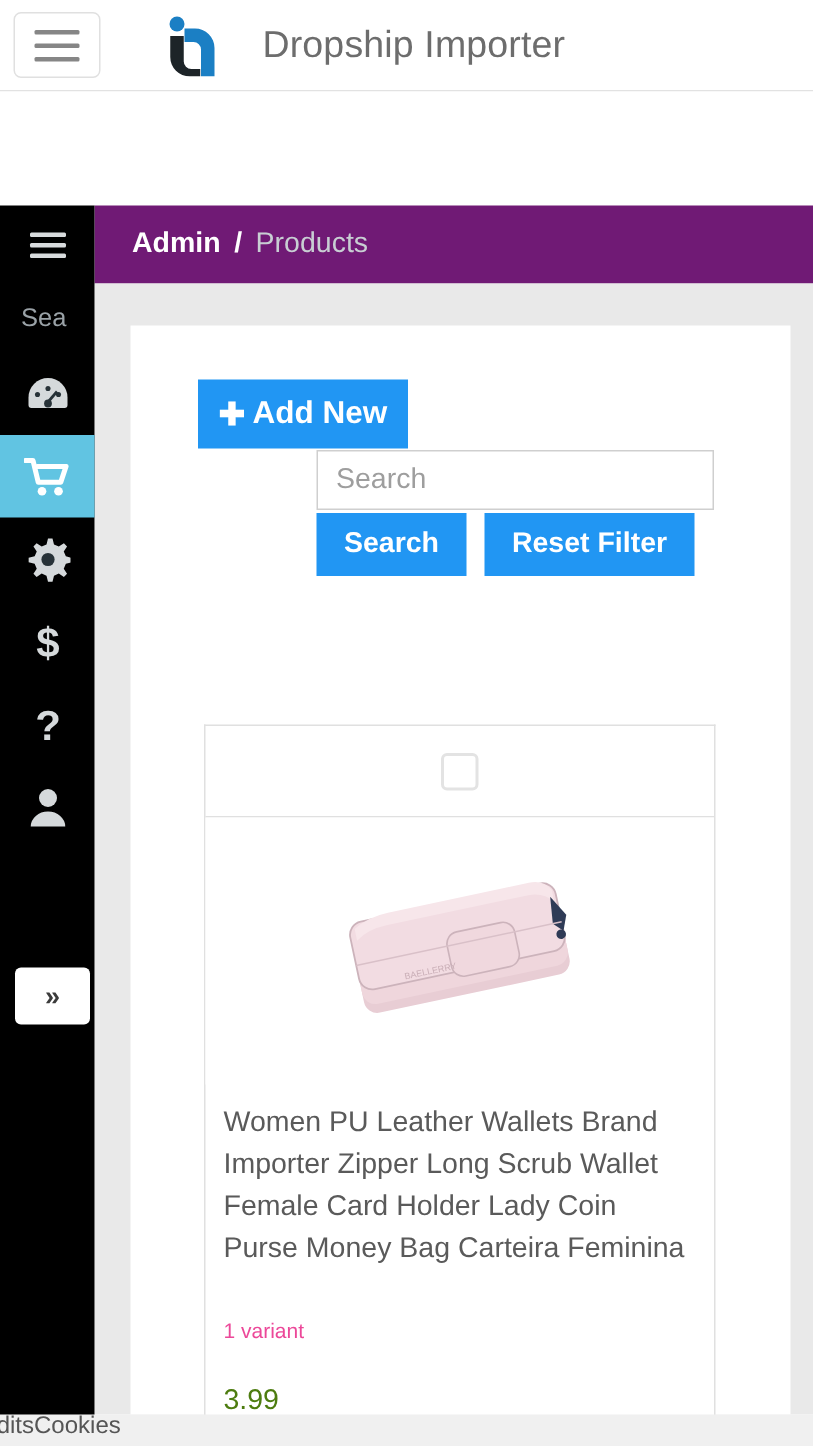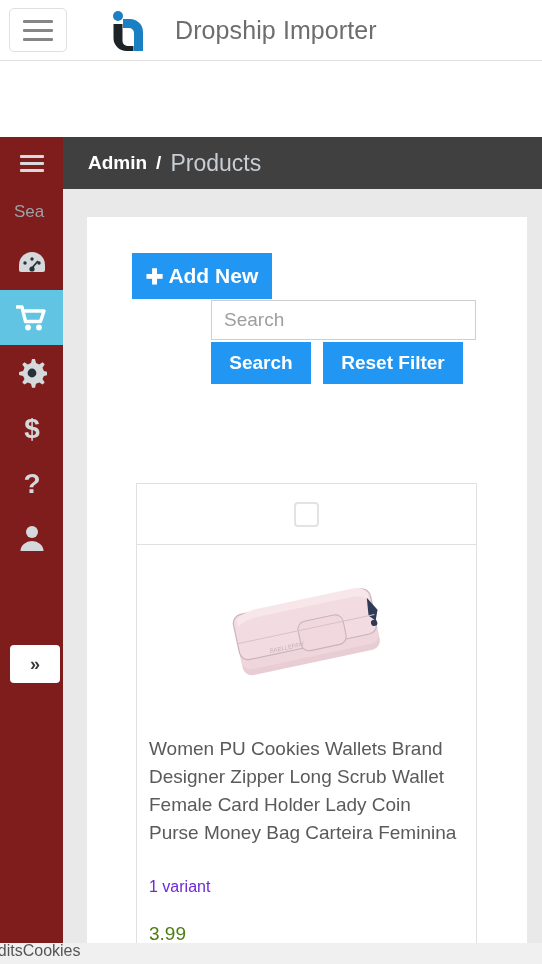--- a/index.html
+++ b/index.html
@@ -78,21 +78,21 @@
     height: 76px;
     background: #ffffff;
   }
 
   
   .sidebar {
     position: absolute;
     top: 137px; left: 0;
     width: 63px;
     height: 806px;
-    background: #7f1d1d;
+    background: #000000;
     z-index: 4;
   }
   .sb-item {
     width: 63px;
     height: 55px;
     display: flex;
     align-items: center;
     justify-content: center;
     color: #cfd3d6;
     cursor: pointer;
@@ -144,29 +144,29 @@
     font-weight: bold;
     cursor: pointer;
   }
 
   
   .crumb-bar {
     position: absolute;
     top: 137px; left: 63px;
     width: 479px;
     height: 52px;
-    background: #404040;
+    background: #701a75;
     display: flex;
     align-items: center;
     padding-left: 25px;
     color: #ffffff;
   }
   .crumb-bar .c1 { font-size: 19px; font-weight: bold; color: #ffffff; }
   .crumb-bar .c-sep { font-size: 19px; font-weight: bold; color: #ffffff; margin: 0 9px; }
-  .crumb-bar .c2 { font-size: 23px; color: #c8ced3; }
+  .crumb-bar .c2 { font-size: 19px; color: #c8ced3; }
 
   
   .page-body {
     position: absolute;
     top: 189px; left: 63px;
     width: 479px;
     height: 754px;
     background: #e9e9e9;
   }
   .content-card {
@@ -267,22 +267,22 @@
     padding: 12px 12px 16px 12px;
     font-size: 19px;
     line-height: 28px;
     color: #5a5a5a;
   }
   .row-variant {
     height: 47px;
     display: flex;
     align-items: center;
     padding-left: 12px;
-    font-size: 16px;
-    color: #6d28d9;
+    font-size: 14px;
+    color: #ec4899;
   }
   .row-price {
     height: 47px;
     display: flex;
     align-items: center;
     padding-left: 12px;
     font-size: 19px;
     color: #4d7c0f;
   }
 
@@ -444,21 +444,21 @@
                   <path d="M34 46 q10 -6 24 -6 h96 q10 0 14 8 v8 q-6 -8 -16 -8 h-96 q-14 0 -22 6 z" fill="#f7e6ea"></path>
                   <rect x="92" y="62" width="46" height="30" rx="8" fill="#f0d8de" stroke="#ccb3bb" stroke-width="1.1"></rect>
                   <path d="M166 52 l8 14 -4 10 -6 -6 z" fill="#2f3b56"></path>
                   <circle cx="168" cy="78" r="3.2" fill="#2f3b56"></circle>
                   <path d="M30 70 h140" stroke="#d9c0c8" stroke-width="1" fill="none"></path>
                   <text x="60" y="86" font-family="Liberation Sans, sans-serif" font-size="6" fill="#c9aeb6">BAELLERRY</text>
                 </g>
               </svg>
             </div>
           </div>
-          <div class="row-title">Women PU Cookies Wallets Brand Designer Zipper Long Scrub Wallet Female Card Holder Lady Coin Purse Money Bag Carteira Feminina</div>
+          <div class="row-title">Women PU Leather Wallets Brand Importer Zipper Long Scrub Wallet Female Card Holder Lady Coin Purse Money Bag Carteira Feminina</div>
           <div class="row-variant">1 variant</div>
           <div class="row-price">3.99</div>
         </div>
 
       </div>
     </div>
   </div>
 
   <div class="footer">
     <a class="f1" href="#">Credits</a>

